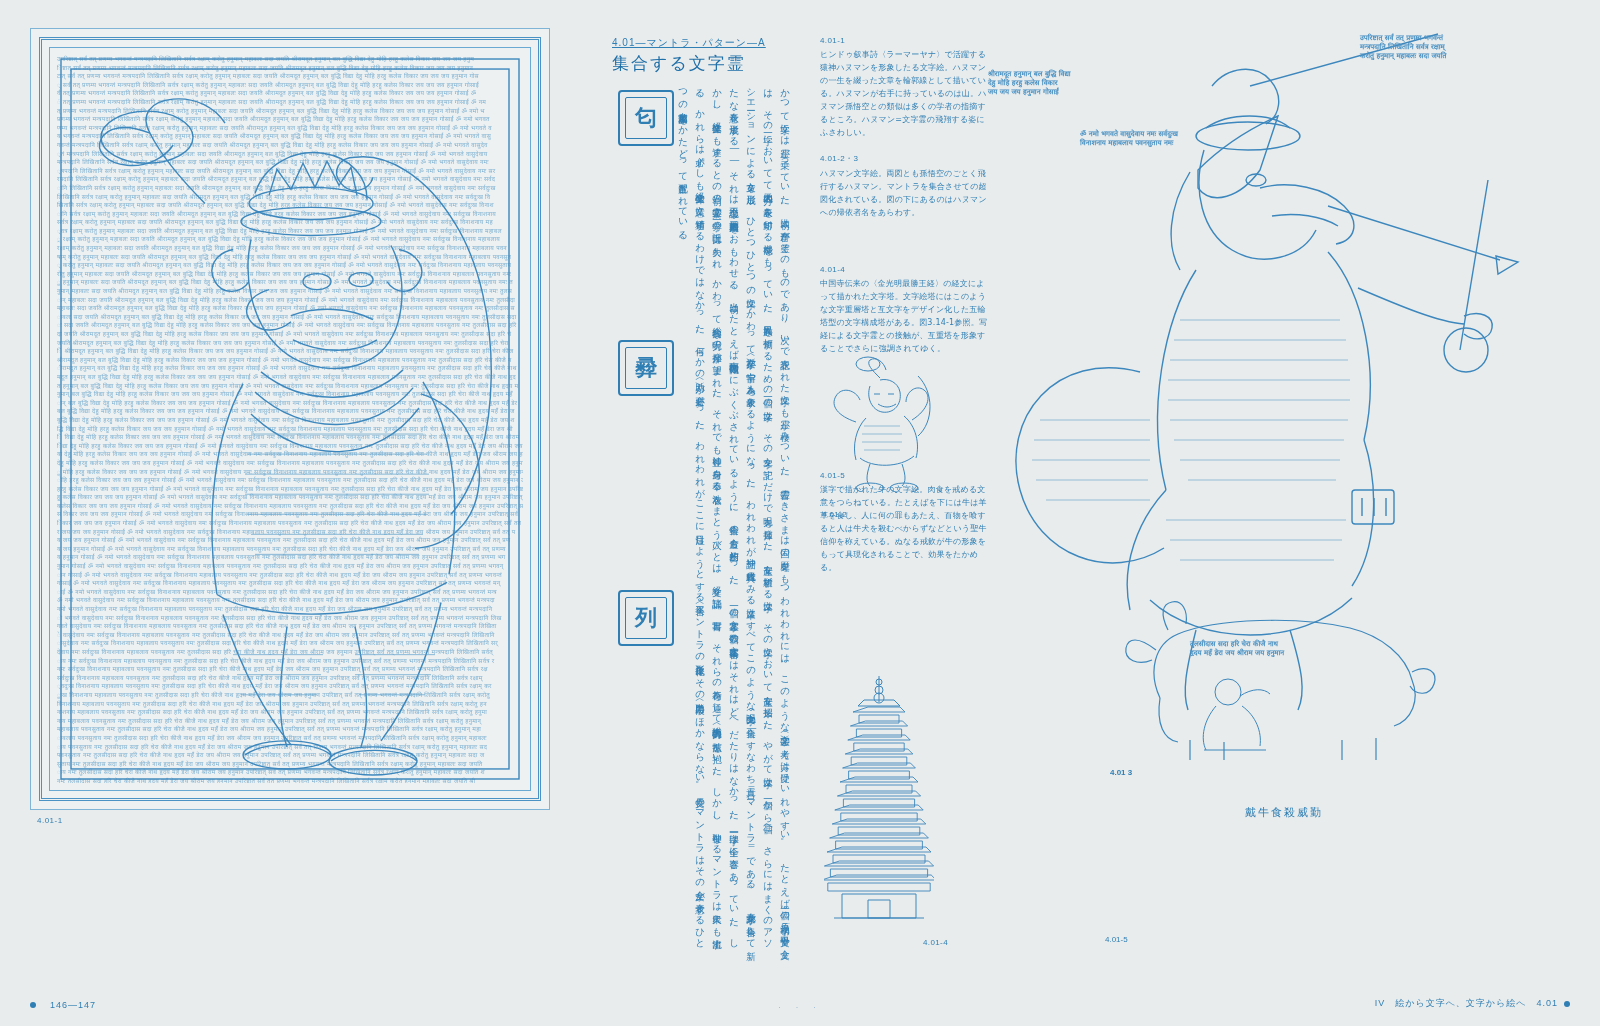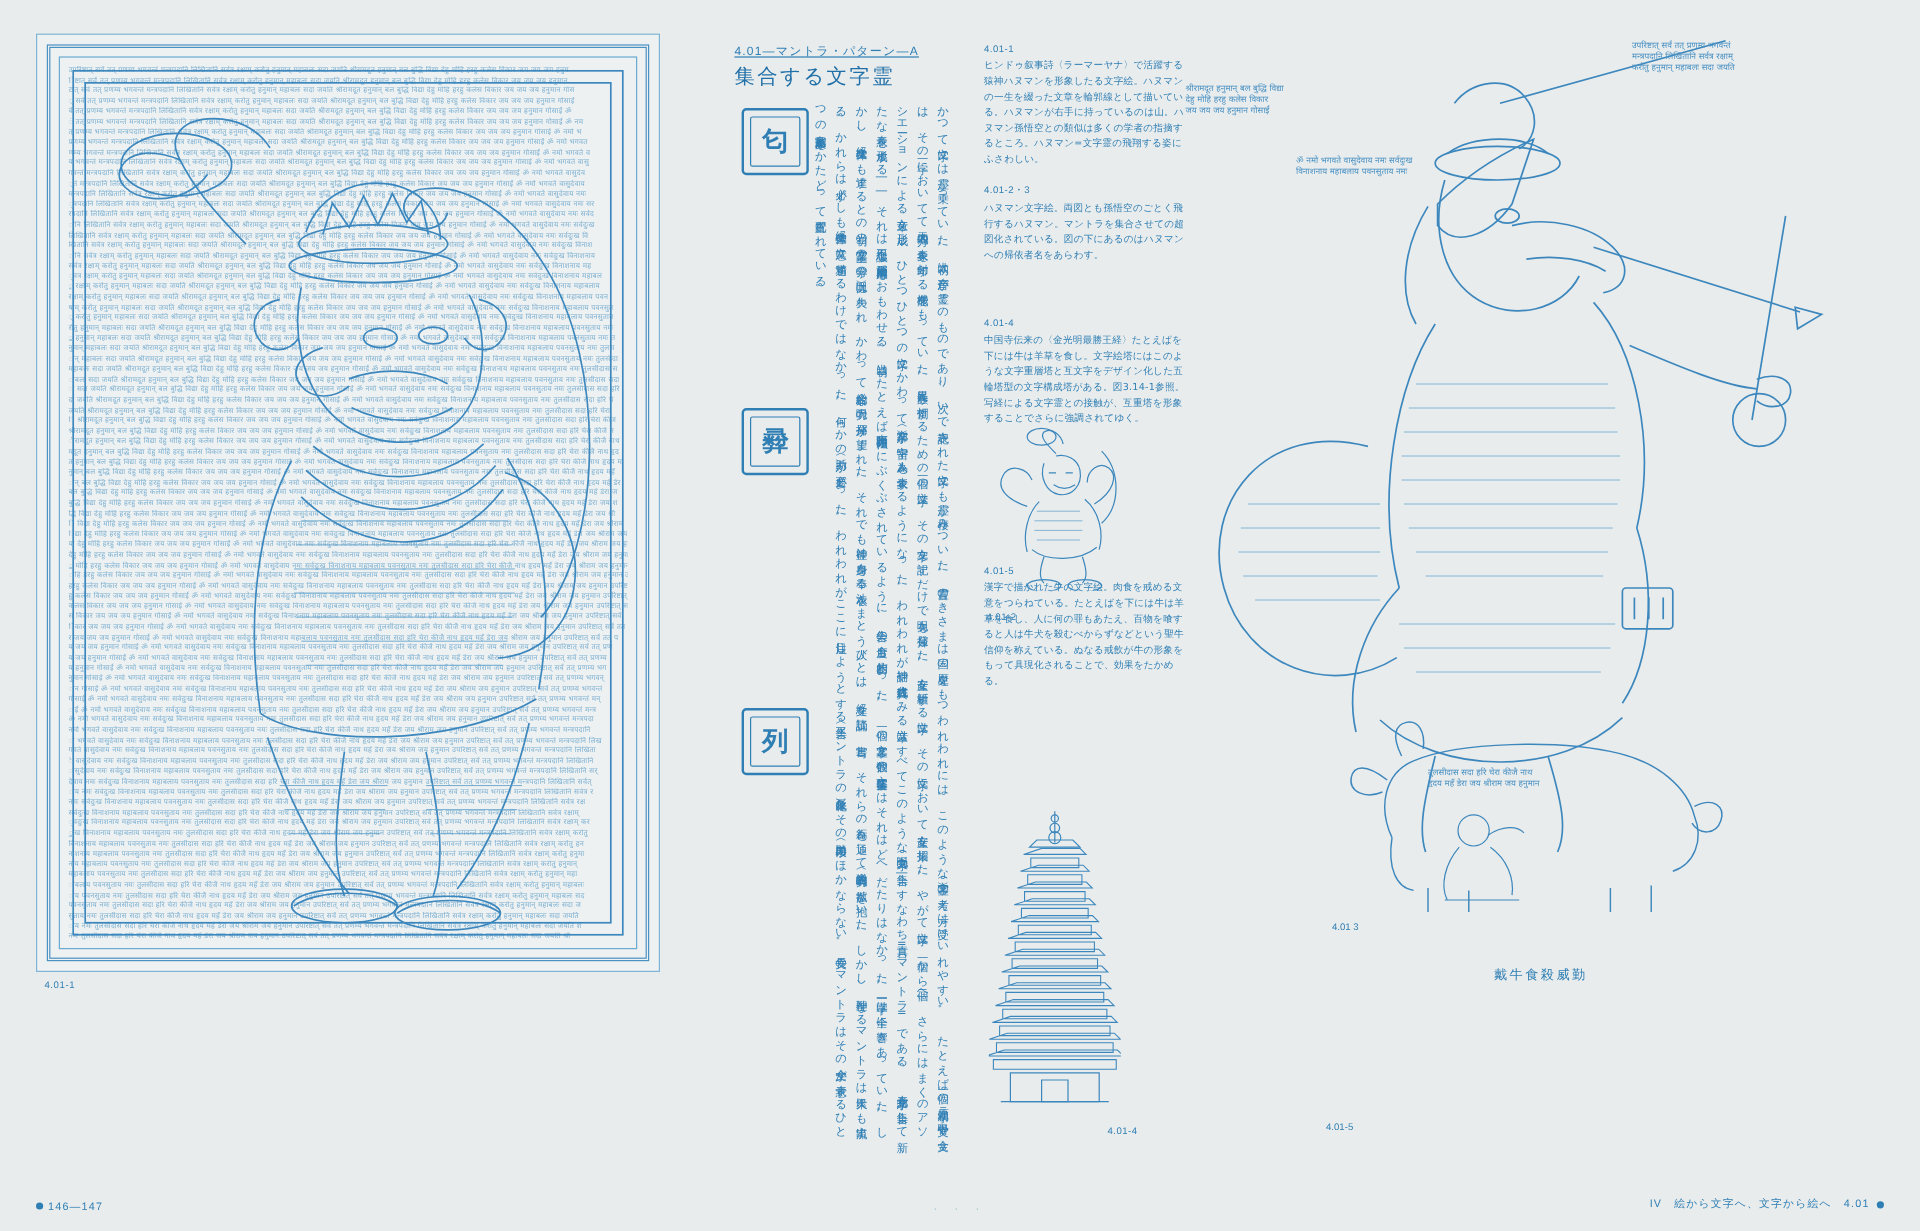--- a/index.html
+++ b/index.html
@@ -91,32 +91,32 @@
     writing-mode:horizontal-tb;
     font-family:"DejaVu Sans",sans-serif;
     font-size:8px;line-height:13px;color:#2f7fb5;letter-spacing:.2px;
   }
 
   
   .fig{position:absolute;}
   .fig .cap{position:absolute;font-size:8px;color:#2f7fb5;letter-spacing:.4px;margin-top:16px;}
 
   
-  .plate-right{position:absolute;left:960px;top:20px;width:620px;height:740px;}
+  .plate-right{position:absolute;left:960px;top:20px;width:620px;height:740px;font-weight:bold;}
   .script-cloud{
     position:absolute;
     font-family:"DejaVu Sans",sans-serif;
     font-size:7px;line-height:9px;color:#4a92c4;
     white-space:pre-wrap;
   }
 
   
   .folio-left{
     position:absolute;left:30px;bottom:16px;font-size:9px;color:#2f7fb5;letter-spacing:1px;
-    display:flex;align-items:center;gap:4px;
+    display:flex;align-items:center;gap:14px;
   }
   .folio-right{
     position:absolute;right:30px;bottom:16px;font-size:9px;color:#2f7fb5;letter-spacing:1px;
     display:flex;align-items:center;gap:6px;text-align:right;
   }
   .dot{width:6px;height:6px;border-radius:50%;background:#2f7fb5;display:inline-block;}
   .gutter-mark{
     position:absolute;left:50%;bottom:14px;transform:translateX(-50%);
     font-size:9px;color:#9bbcd0;letter-spacing:6px;
   }
@@ -592,21 +592,21 @@
     <div class="note-block">
       <div class="note-id">4.01-1</div>
       <div class="note-body">ヒンドゥ叙事詩〈ラーマーヤナ〉で活躍する猿神ハヌマンを形象したる文字絵。ハヌマンの一生を綴った文章を輪郭線として描いている。ハヌマンが右手に持っているのは山。ハヌマン孫悟空との類似は多くの学者の指摘するところ。ハヌマン=文字霊の飛翔する姿にふさわしい。</div>
     </div>
     <div class="note-block">
       <div class="note-id">4.01-2・3</div>
       <div class="note-body">ハヌマン文字絵。両図とも孫悟空のごとく飛行するハヌマン。マントラを集合させての超図化されている。図の下にあるのはハヌマンへの帰依者名をあらわす。</div>
     </div>
     <div class="note-block" style="margin-top:46px;">
       <div class="note-id">4.01-4</div>
-      <div class="note-body">中国寺伝来の〈金光明最勝王経〉たとえばを下には牛は羊草を食し。文字絵塔にはこのような文字重層塔と互文字をデザイン化した五輪塔型の文字構成塔がある。図3.14-1参照。写経による文字霊との接触が、互重塔を形象することでさらに強調されてゆく。</div>
+      <div class="note-body">中国寺伝来の〈金光明最勝王経〉の経文によって描かれた文字塔。文字絵塔にはこのような文字重層塔と互文字をデザイン化した五輪塔型の文字構成塔がある。図3.14-1参照。写経による文字霊との接触が、互重塔を形象することでさらに強調されてゆく。</div>
     </div>
     <div class="note-block" style="margin-top:116px;">
       <div class="note-id">4.01-5</div>
       <div class="note-body">漢字で描かれた牛の文字絵。肉食を戒める文意をつらねている。たとえばを下には牛は羊草を食し、人に何の罪もあたえ、百物を喰すると人は牛犬を殺むべからずなどという聖牛信仰を称えている。ぬなる戒飲が牛の形象をもって具現化されることで、効果をたかめる。</div>
     </div>
   </div>
 
   <div class="fig" style="left:822px;top:352px;width:120px;height:150px;">
     <svg viewBox="0 0 120 140" style="width:120px;height:140px;display:block;">
       <g fill="none" stroke="#3c87bd" stroke-width="1">

